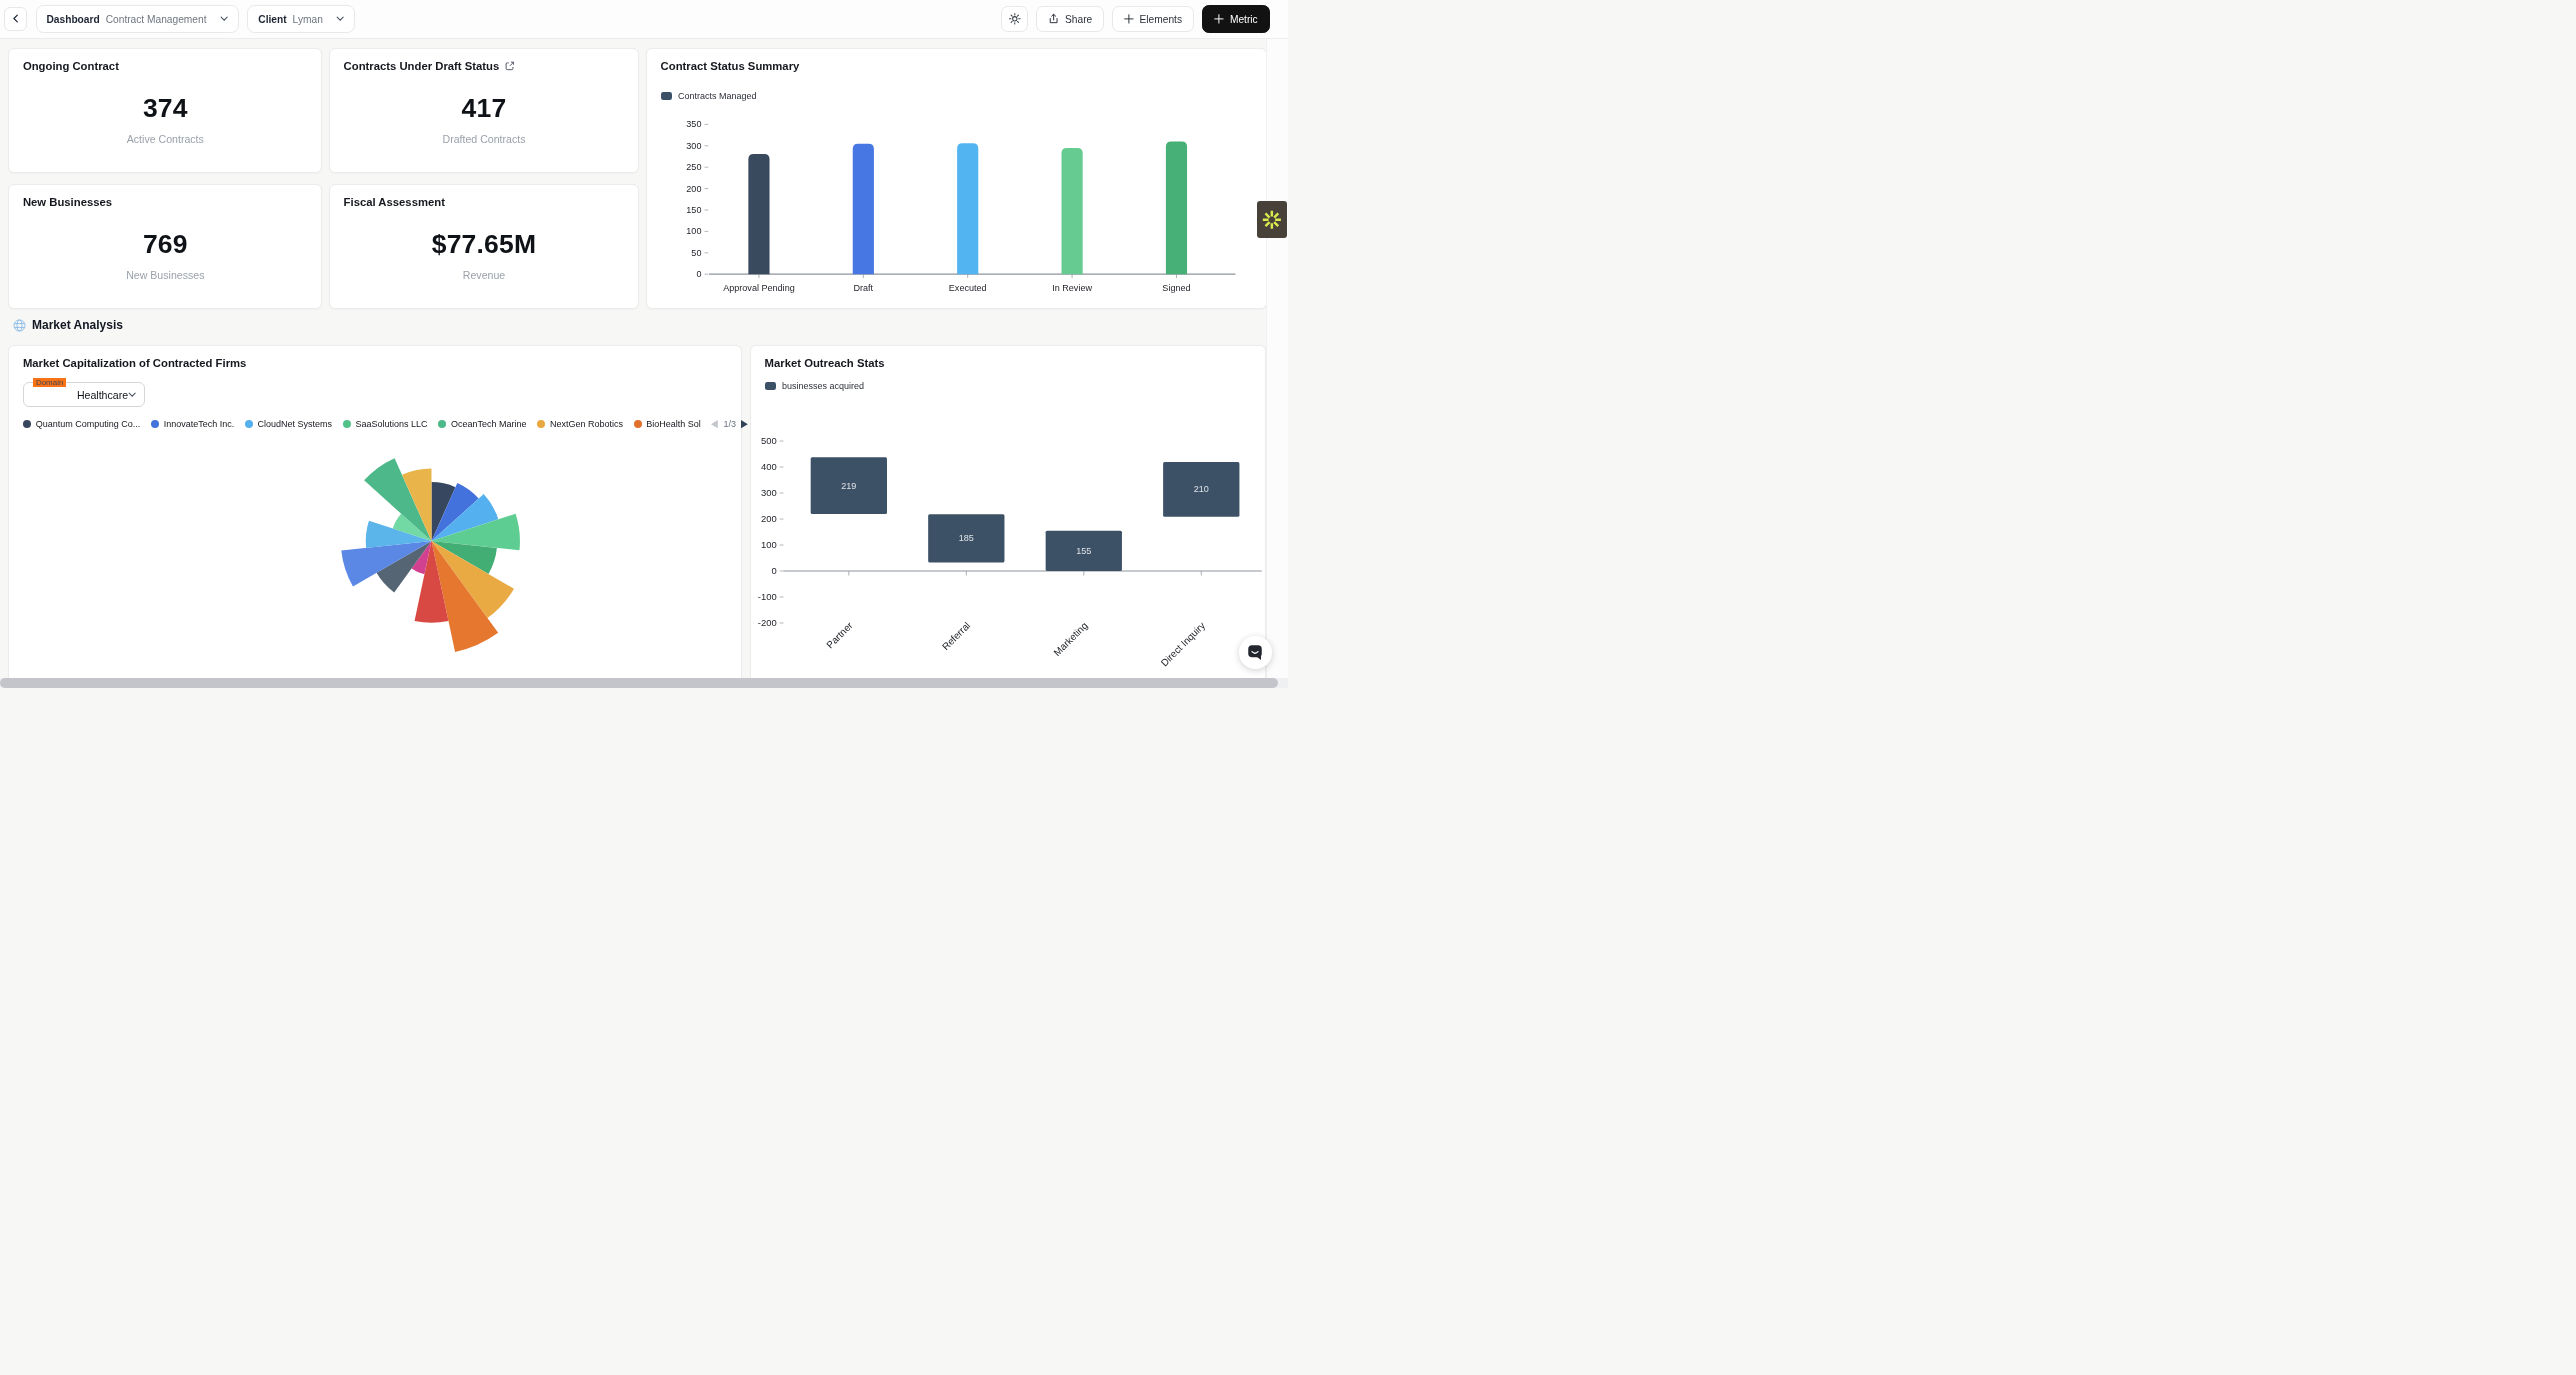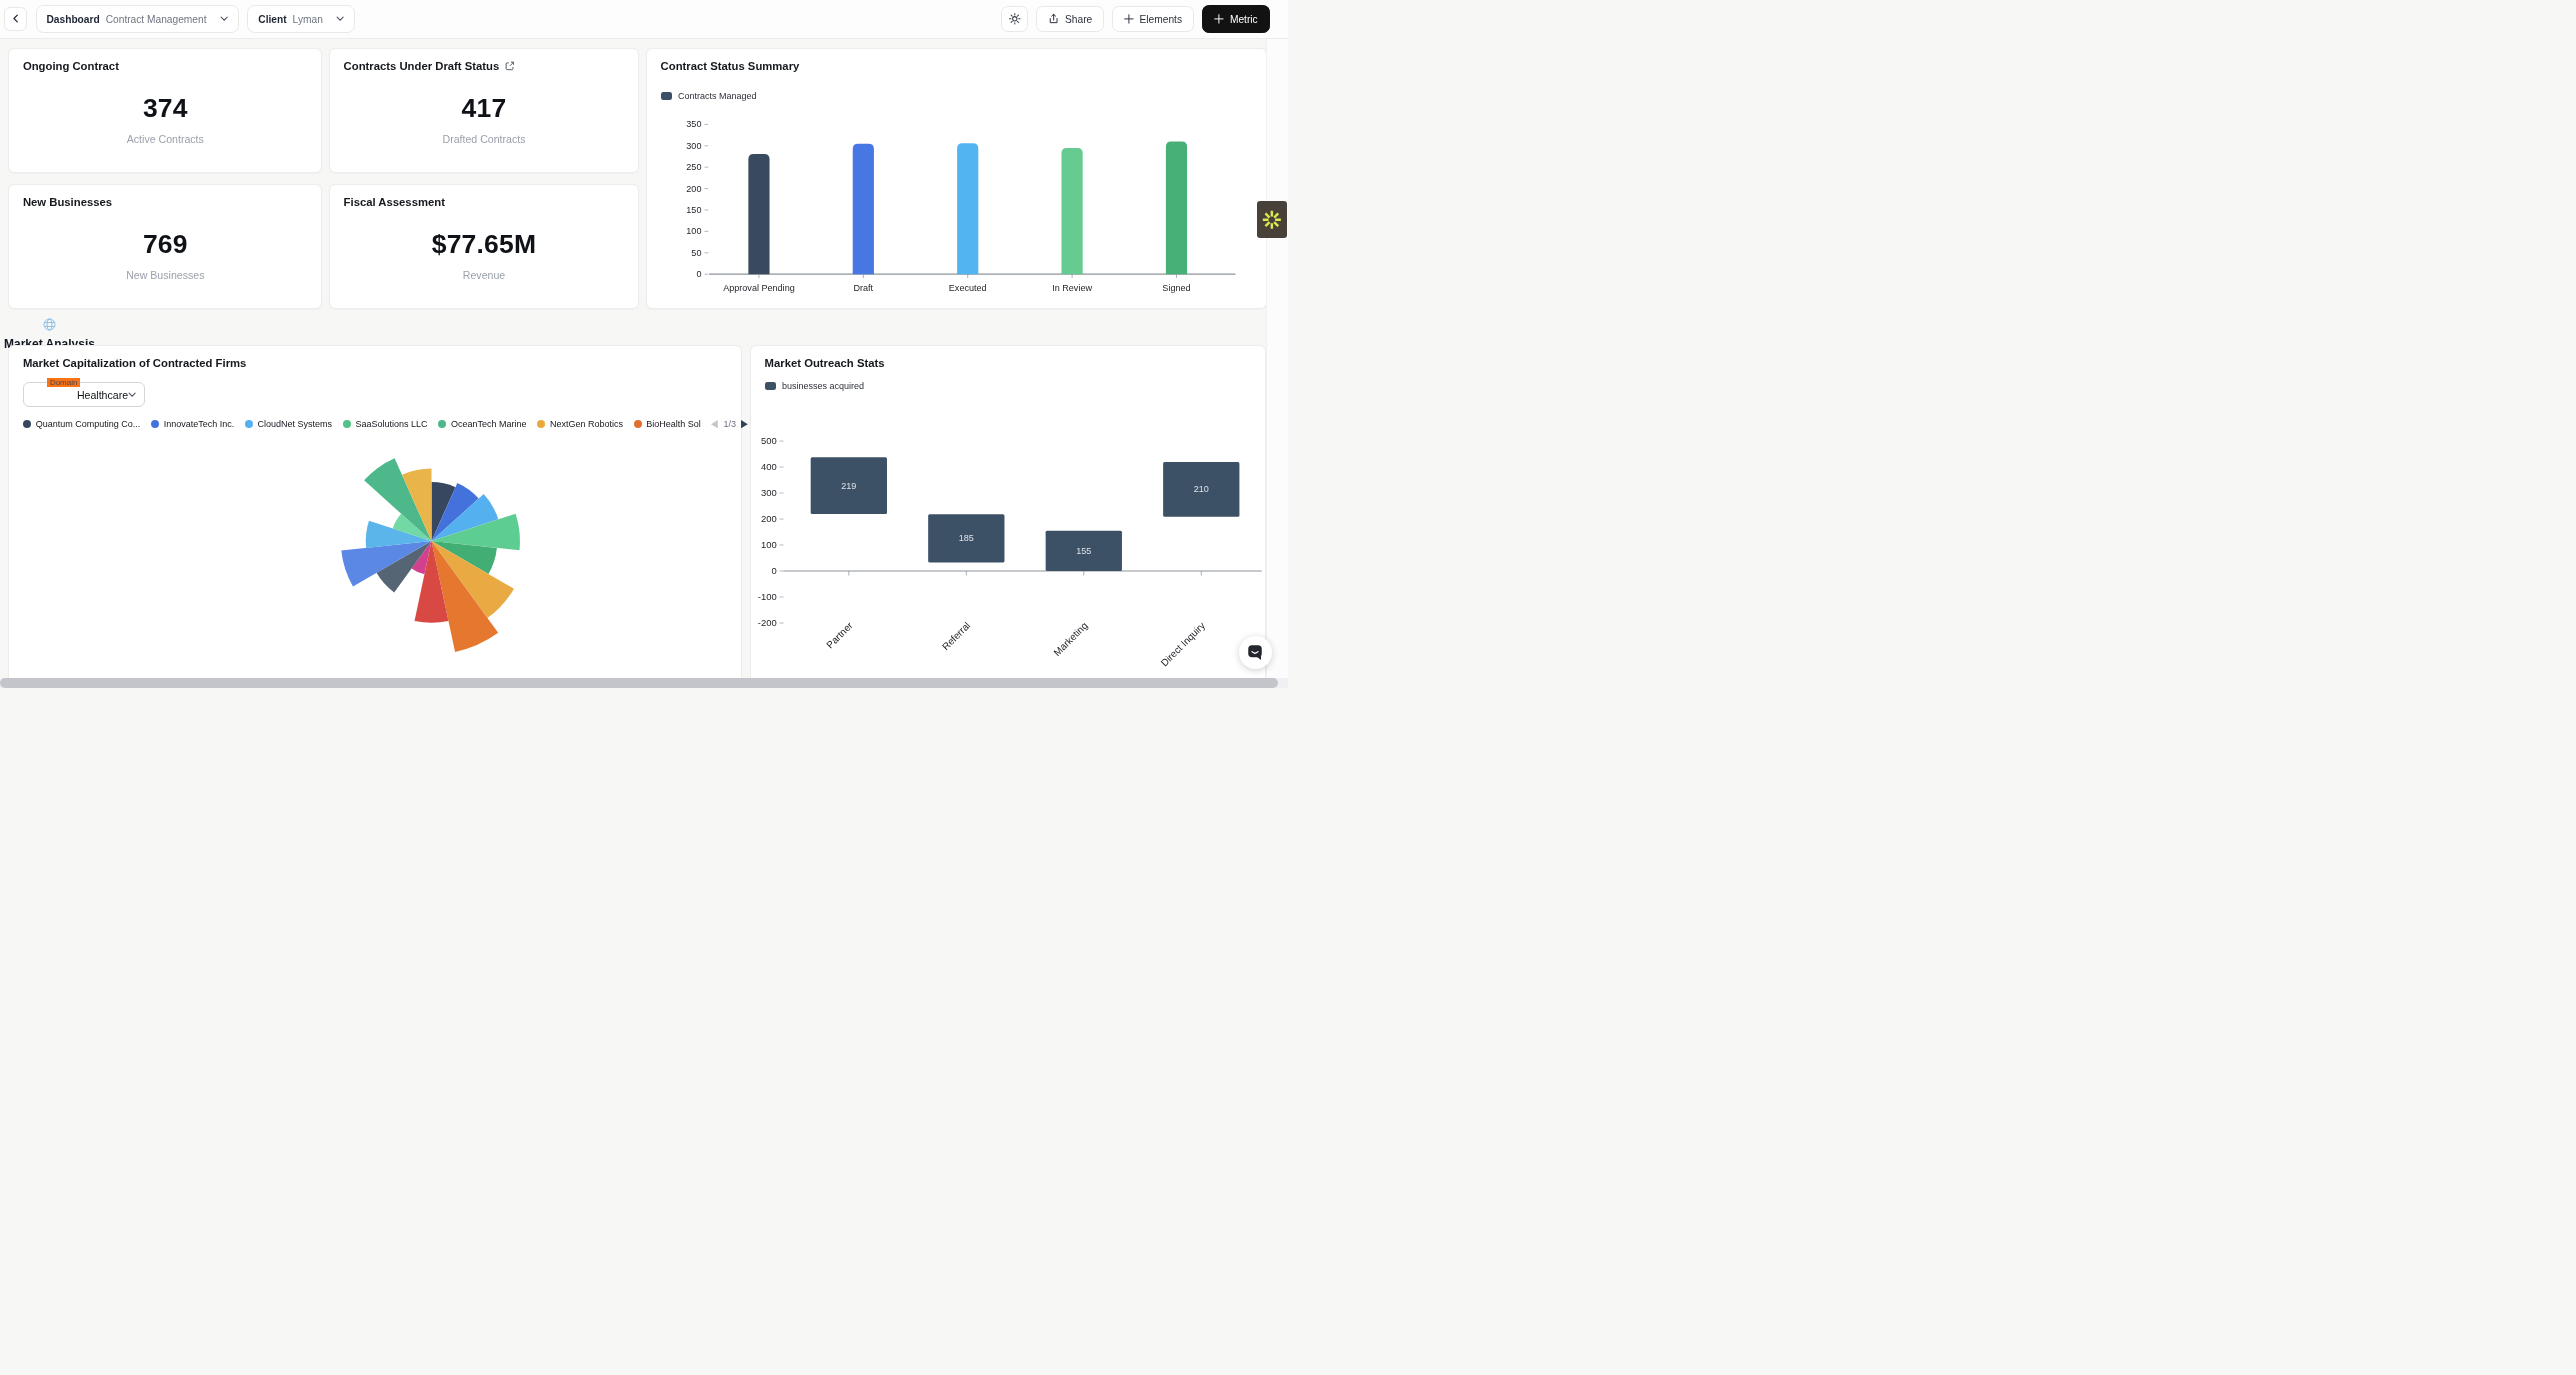--- a/index.html
+++ b/index.html
@@ -27,26 +27,26 @@
   .card{position:absolute;background:#fff;border:0.8px solid #ececec;border-radius:6px;
         box-sizing:border-box;box-shadow:0 0.8px 1.5px rgba(0,0,0,.03);}
   .stat-card{padding:11.3px 13.6px;display:flex;flex-direction:column;}
   .stat-title{font-size:11.3px;font-weight:700;color:#15181e;display:flex;align-items:center;gap:5.3px;}
   .stat-value{font-size:26.5px;font-weight:600;color:#0f1217;text-align:center;margin-top:20.4px;letter-spacing:0.2px;}
   .stat-sub{font-size:10.6px;color:#9aa1ab;text-align:center;margin-top:9.8px;}
   .chart-title{font-size:11.3px;font-weight:700;color:#15181e;}
   .legend-row{display:flex;align-items:center;gap:6px;margin-top:19px;font-size:9px;color:#2c3038;}
   .legend-swatch{width:11.3px;height:8.3px;border-radius:2.3px;}
   
-  .section-header{position:absolute;left:4px;top:318px;display:flex;align-items:center;gap:6px;
-                  font-size:12px;font-weight:700;color:#121722;flex-direction:column;}
+  .section-header{position:absolute;left:13px;top:318px;display:flex;align-items:center;gap:6px;
+                  font-size:12px;font-weight:700;color:#121722;}
   
   .domain-select{position:relative;margin-top:13px;width:122px;height:25px;border:0.8px solid #d6d6d6;
                  border-radius:6px;display:flex;align-items:center;padding:0 9px;box-sizing:border-box;cursor:pointer;}
-  .domain-label{position:absolute;top:-5.3px;left:23px;background:#f97316;padding:0 3px;font-size:8px;color:#3f4754;}
+  .domain-label{position:absolute;top:-5.3px;left:9px;background:#f97316;padding:0 3px;font-size:8px;color:#3f4754;}
   .domain-value{font-size:10.6px;color:#101418;margin-left:44px;}
   .domain-chev{margin-left:auto;display:flex}
   .pie-legend{display:flex;align-items:center;gap:10.6px;margin-top:12px;font-size:9px;color:#15181e;white-space:nowrap;}
   .pl-item{display:flex;align-items:center;gap:4.5px;}
   .pl-dot{width:8.3px;height:8.3px;border-radius:50%;}
   .pager{margin-left:auto;display:flex;align-items:center;gap:5.3px;color:#6b7280;font-size:9px;padding-right:1.5px;}
   
   .gutter{position:absolute;left:1266px;top:39px;width:22px;height:649px;background:#fcfcfd;
           border-left:0.8px solid #f1f1f1;z-index:4;}
   .ai-tab{position:absolute;left:1257px;top:201px;width:29.5px;height:37px;background:#474139;border-radius:3px;

